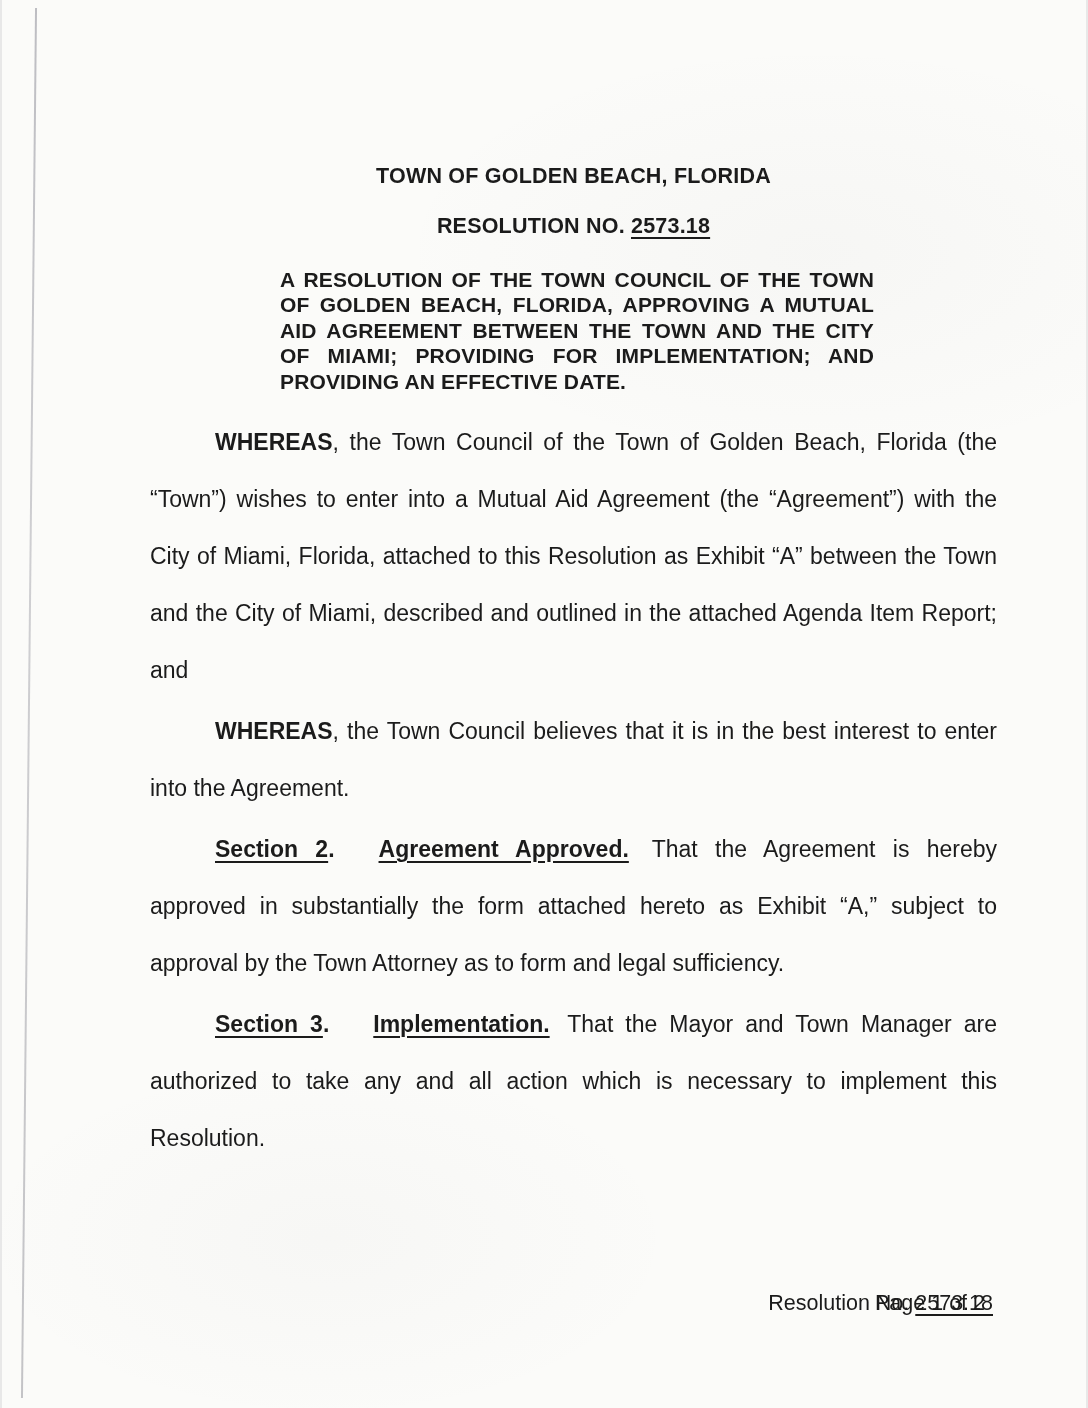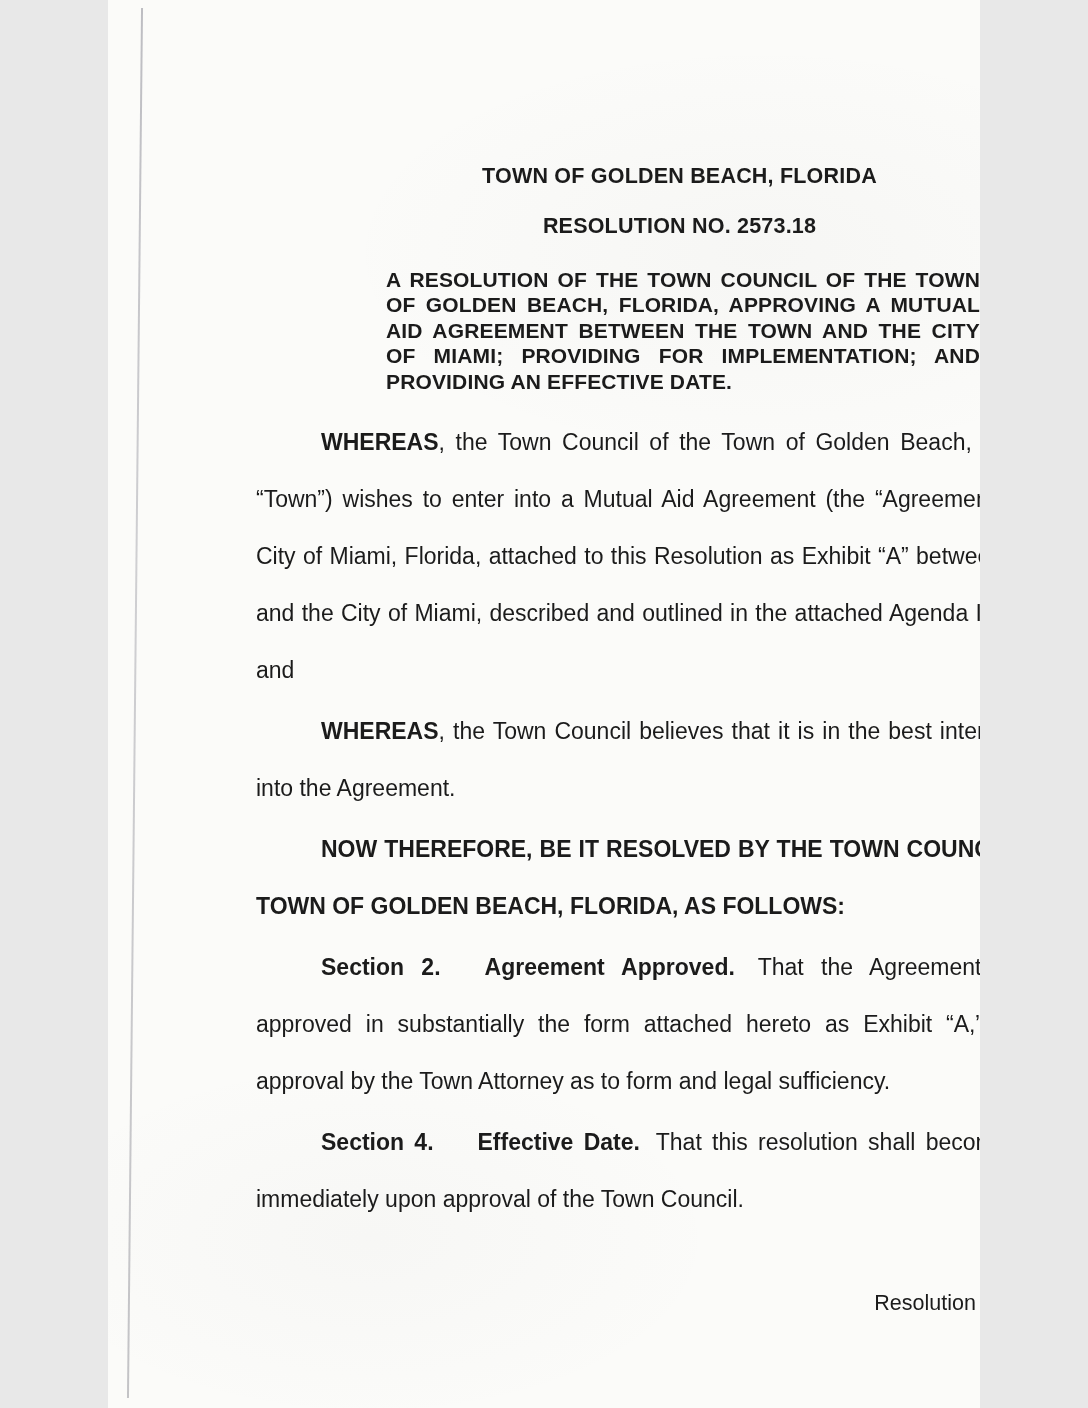--- a/index.html
+++ b/index.html
@@ -1,19 +1,19 @@
 <!DOCTYPE html>
 <html><head>
 <meta charset="utf-8">
 <style>
   * { margin: 0; padding: 0; box-sizing: border-box; }
   html, body { background: #e8e8e8; }
   .page {
     position: relative;
-    width: 872px;
+    width: 1084px;
     height: 1408px;
     margin: 0 auto;
     background:
       radial-gradient(ellipse 600px 300px at 75% 18%, rgba(120,120,120,0.035), transparent 70%),
       radial-gradient(ellipse 500px 260px at 30% 88%, rgba(120,120,120,0.03), transparent 70%),
       #fbfbf9;
     overflow: hidden;
     font-family: "Liberation Sans", "DejaVu Sans", sans-serif;
     color: #1b1b1b;
   }
@@ -43,20 +43,21 @@
   }
   .res-line {
     font-size: 21.5px;
     font-weight: bold;
     text-align: center;
     line-height: 26px;
     margin-bottom: 28px;
     letter-spacing: 0.2px;
   }
   .u {
+    text-decoration: underline;
     text-decoration-thickness: 2px;
     text-underline-offset: 4px;
   }
   .clause {
     margin-left: 130px;
     width: 594px;
     font-size: 21px;
     font-weight: bold;
     line-height: 25.4px;
     text-align: justify;
@@ -106,29 +107,28 @@
     <div class="doc-title">TOWN OF GOLDEN BEACH, FLORIDA</div>
 
     <div class="res-line"><span>RESOLUTION NO. </span><span class="u">2573.18</span></div>
 
     <div class="clause">A RESOLUTION OF THE TOWN COUNCIL OF THE TOWN OF GOLDEN BEACH, FLORIDA, APPROVING A MUTUAL AID AGREEMENT BETWEEN THE TOWN AND THE CITY OF MIAMI; PROVIDING FOR IMPLEMENTATION; AND PROVIDING AN EFFECTIVE DATE.</div>
 
     <p class="par"><b>WHEREAS</b><span>, the Town Council of the Town of Golden Beach, Florida (the “Town”) wishes to enter into a Mutual Aid Agreement (the “Agreement”) with the City of Miami, Florida, attached to this Resolution as Exhibit “A” between the Town and the City of Miami, described and outlined in the attached Agenda Item Report; and</span></p>
 
     <p class="par"><b>WHEREAS</b><span>, the Town Council believes that it is in the best interest to enter into the Agreement.</span></p>
 
-    <p class="par bold">NOW THEREFORE, BE IT RESOLVED BY THE TOWN COUNCIL OF THE TOWN OF GOLDEN BEACH, FLORIDA, AS FOLLOWS:</p>
 
 
     <p class="par"><b><span class="u">Section 2</span><span>.</span></b><span class="tab-gap"></span><b class="u">Agreement Approved.</b><span class="small-gap"></span>
       <span>That the Agreement is hereby approved in substantially the form attached hereto as Exhibit “A,” subject to approval by the Town Attorney as to form and legal sufficiency.</span></p>
 
+    <p class="par"><b><span class="u">Section 3</span><span>.</span></b><span class="tab-gap"></span><b class="u">Implementation.</b><span class="small-gap"></span>
+      <span>That the Mayor and Town Manager are authorized to take any and all action which is necessary to implement this Resolution.</span></p>
 
-    <p class="par"><b><span class="u">Section 4</span><span>.</span></b><span class="tab-gap"></span><b class="u">Effective Date.</b><span class="small-gap"></span>
-      <span>That this resolution shall become effective immediately upon approval of the Town Council.</span></p>
 
   </div>
 
   <div class="footer">
     <span class="page-num">Page 1 of 2</span>
     <span class="res-num"><span>Resolution No. </span><span class="u">2573.18</span></span>
   </div>
 </div>
 
 </body></html>

